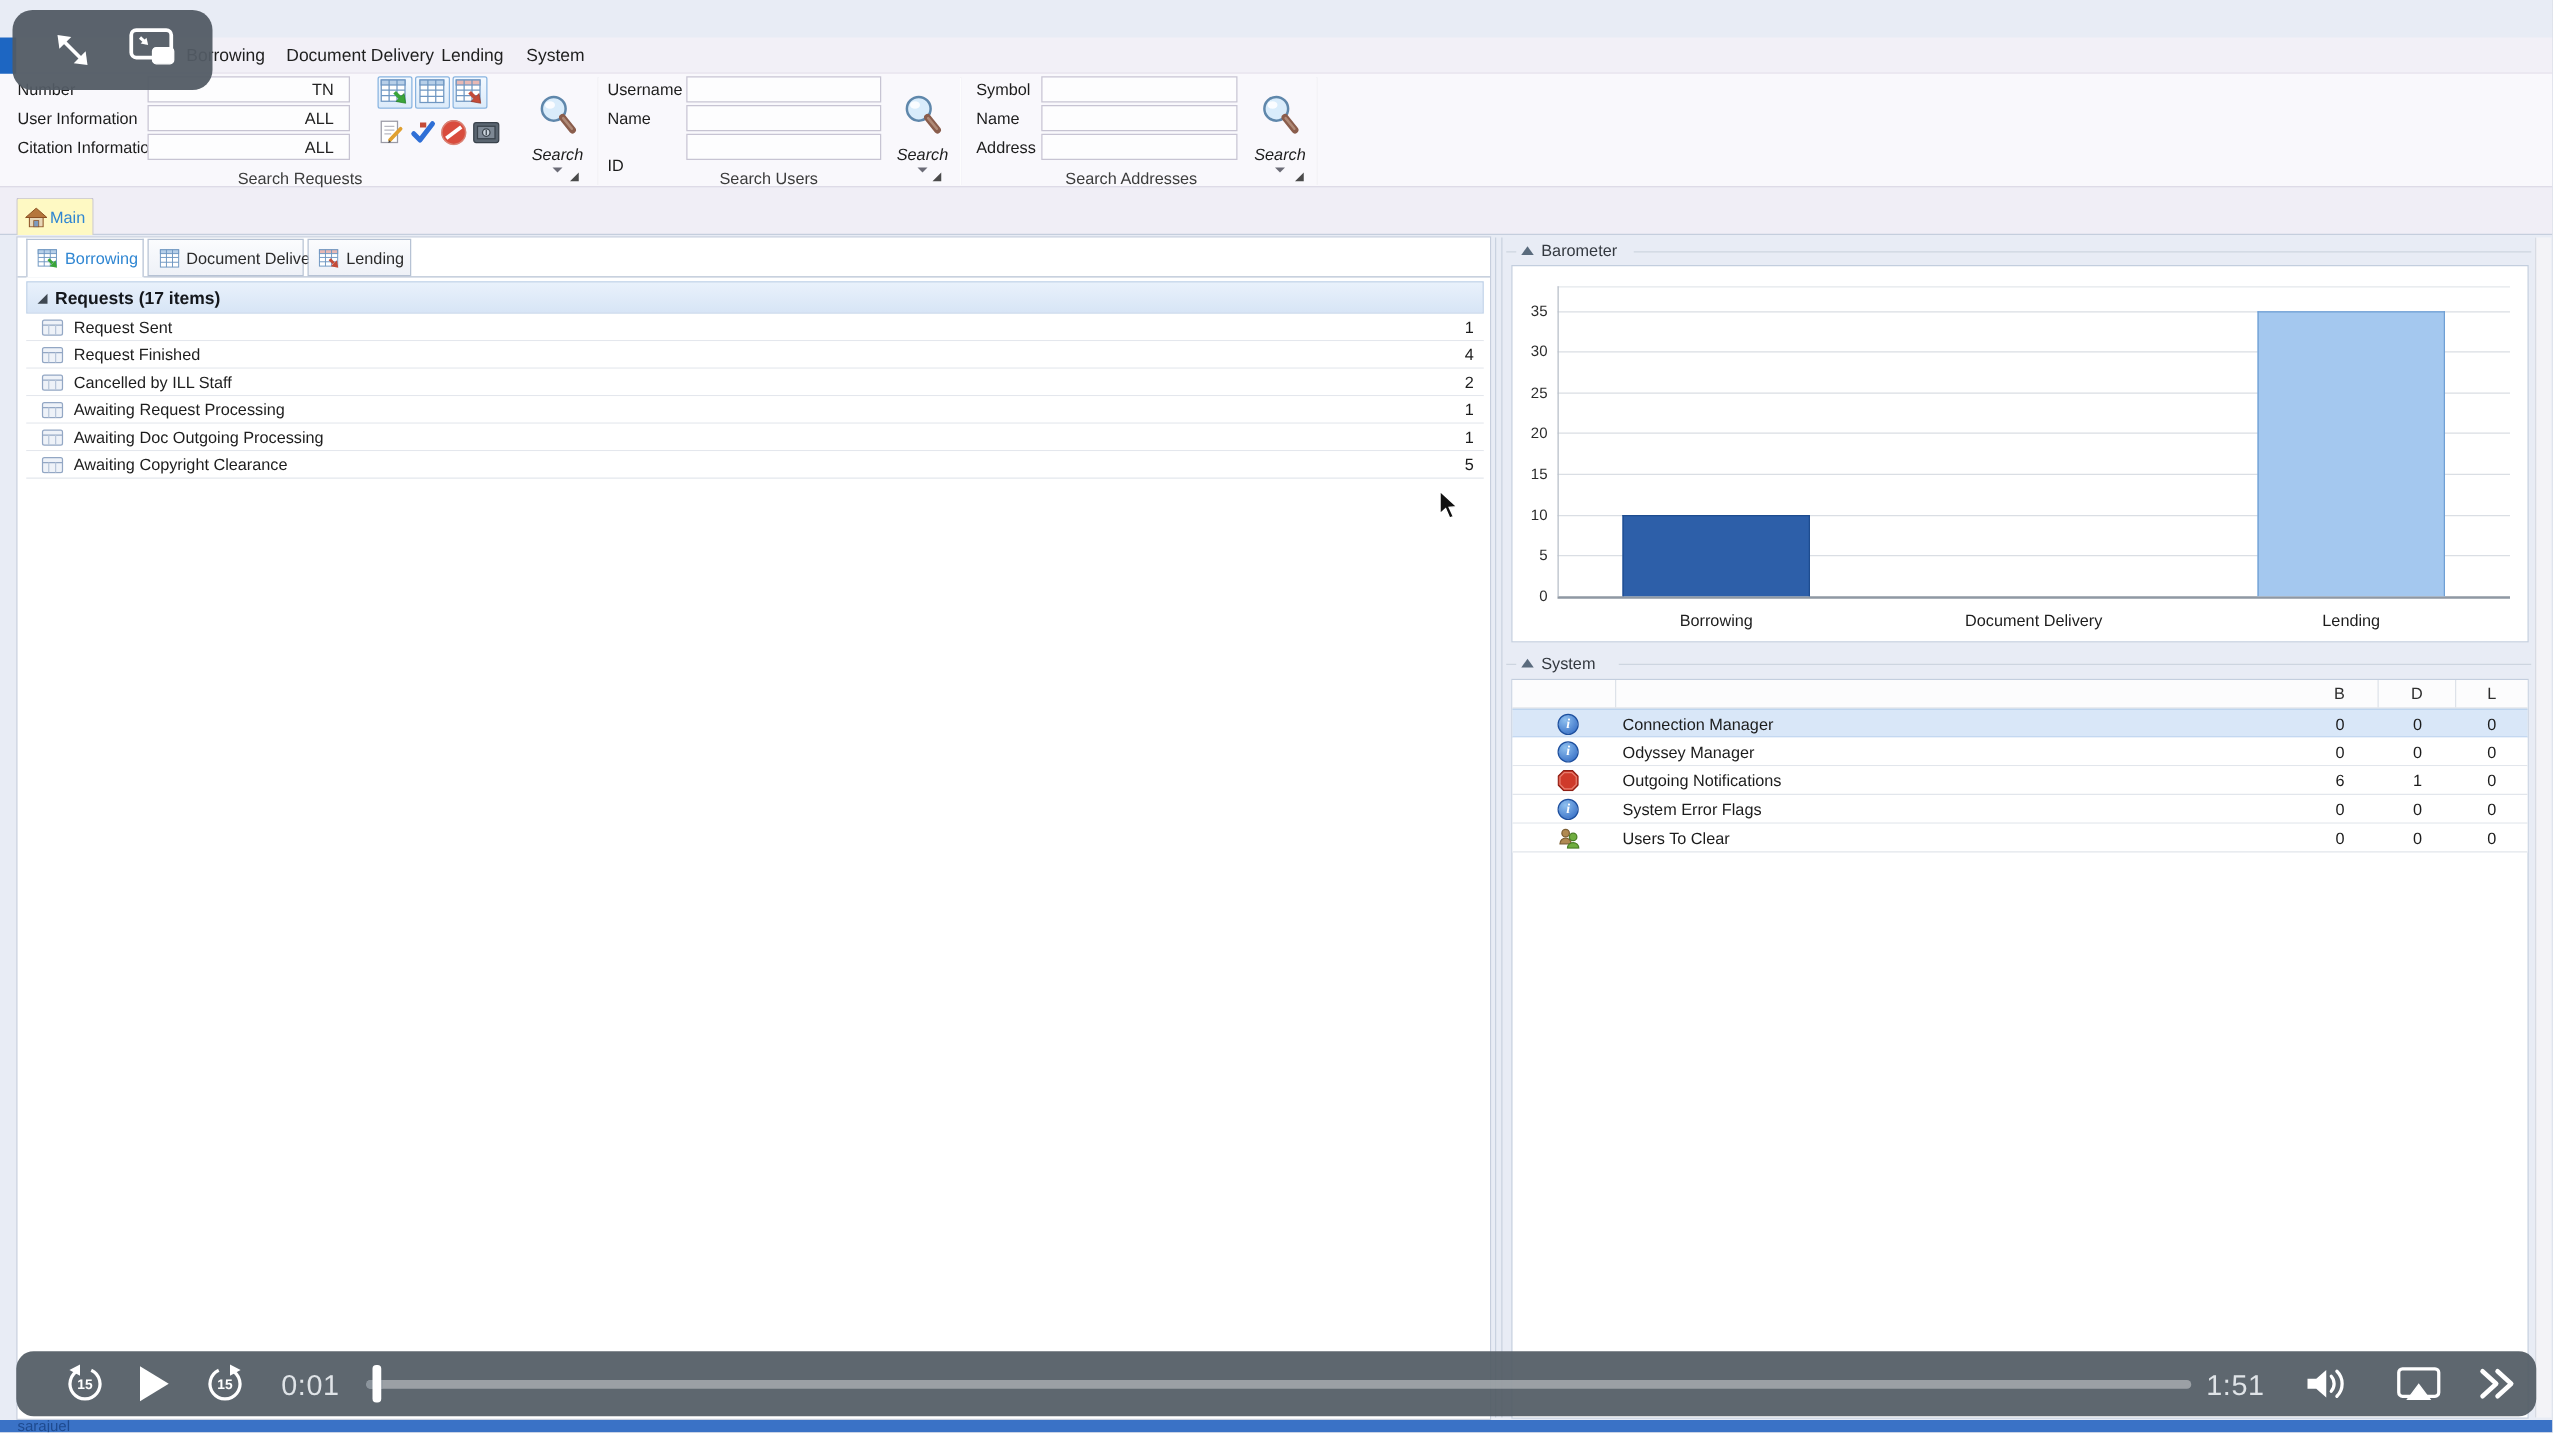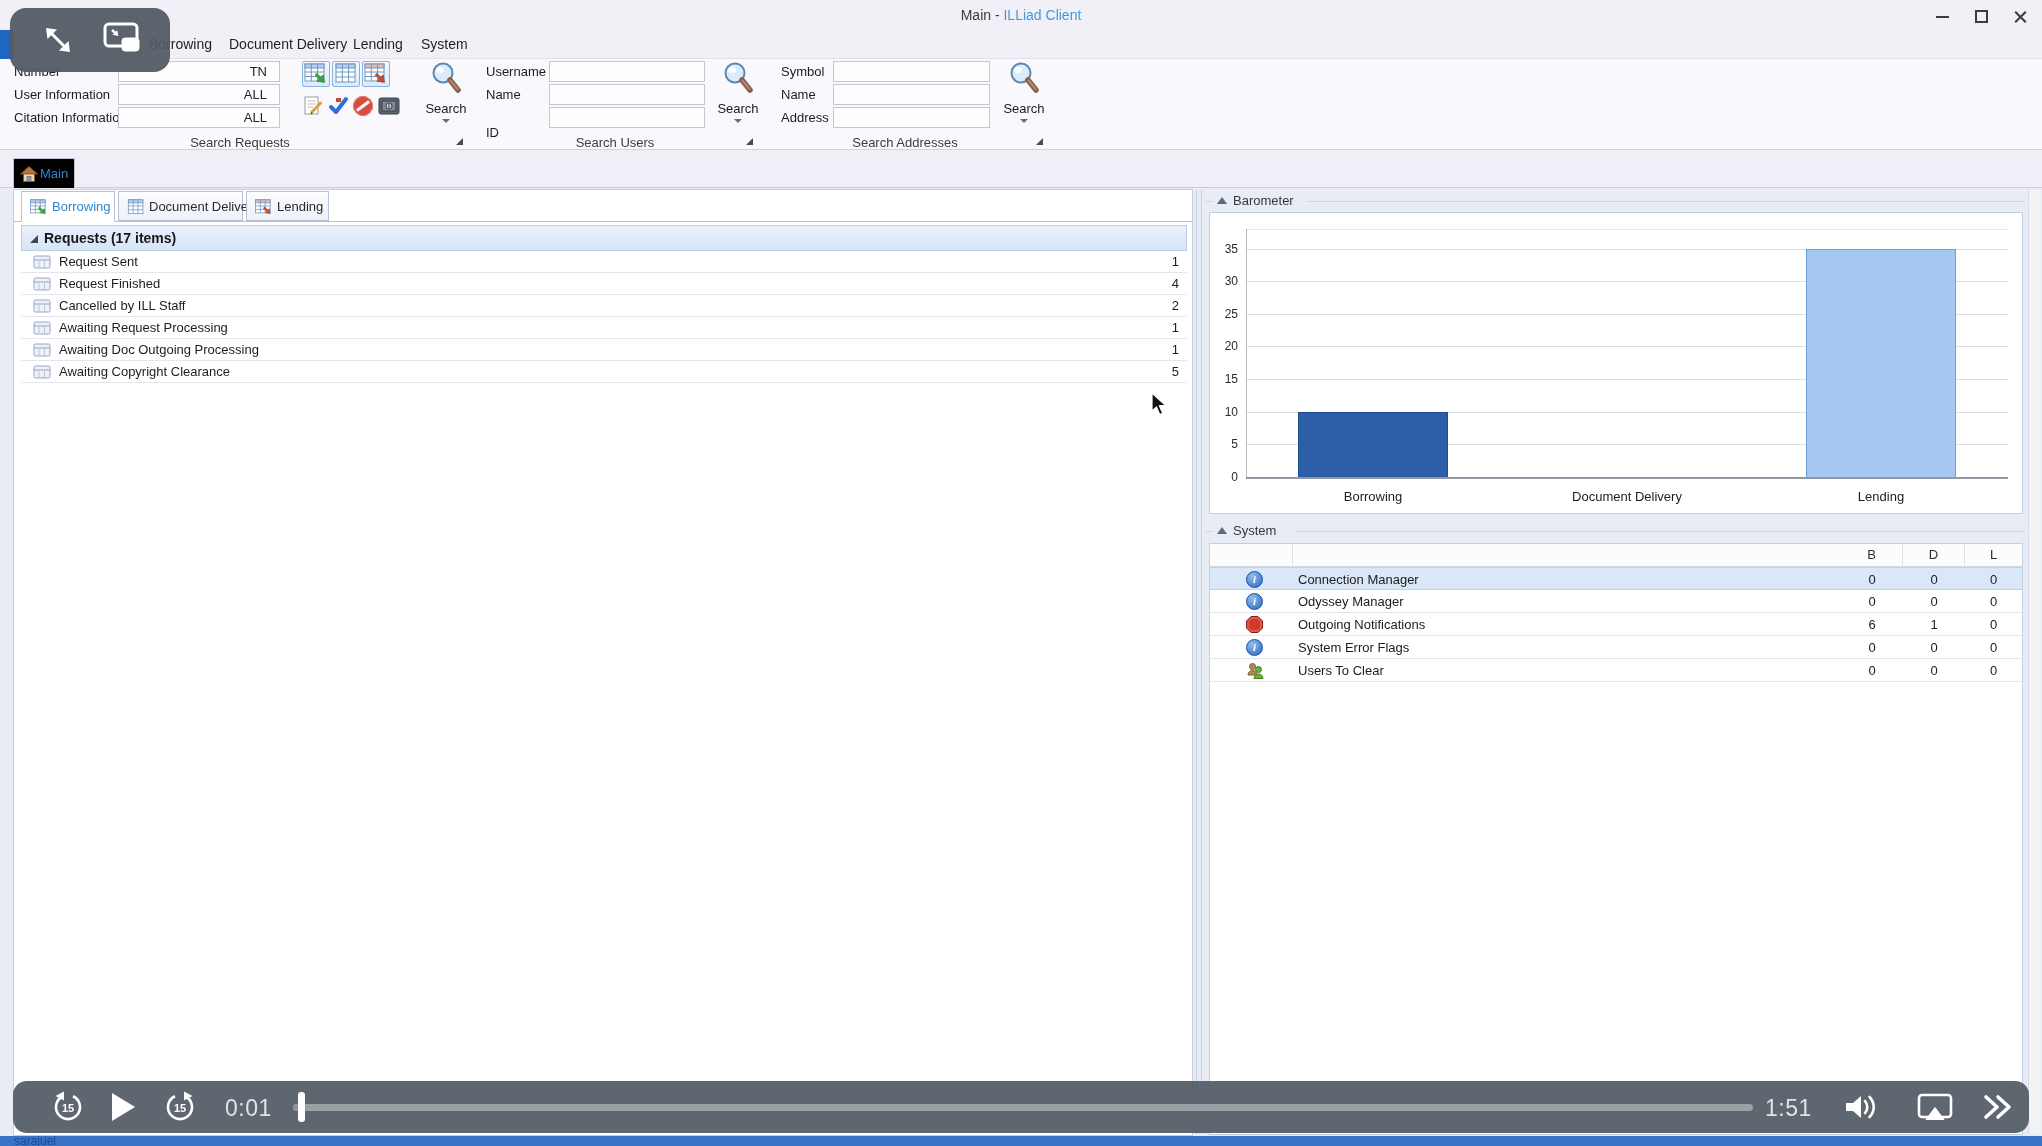--- a/index.html
+++ b/index.html
@@ -27,29 +27,29 @@
   .hometab-fragment{left:0;top:30px;width:13px;height:46px;background:#1d66c2;}
 
   
   .ribbon{left:0;top:59px;width:2042px;height:91px;background:#f9f8fc;border-bottom:1px solid #d5d1df;}
   .rsep{position:absolute;top:3px;width:1px;height:86px;background:#ddd9e5;border-right:1px solid #fdfdfe;}
   .rlabel{position:absolute;height:20px;line-height:20px;font-size:13px;color:#1c1c1c;white-space:nowrap;}
   .fieldbox{position:absolute;height:21px;background:#fdfdfe;border:1px solid #c7c4d3;}
   .fieldval{position:absolute;right:6px;top:0;width:100%;line-height:19px;font-size:13px;color:#222;text-align:right;padding-right:6px;}
   .grouplabel{position:absolute;top:76px;height:16px;line-height:16px;font-size:13px;color:#3c3c3c;text-align:center;white-space:nowrap;}
   .launcher{position:absolute;top:79px;width:0;height:0;border-bottom:7px solid #4a4a4a;border-left:7px solid transparent;cursor:pointer;}
-  .searchbtn{position:absolute;top:1px;width:52px;height:74px;text-align:center;cursor:pointer;}
+  .searchbtn{position:absolute;top:15px;width:52px;height:74px;text-align:center;cursor:pointer;font-style:italic;}
   .searchbtn .slbl{margin-top:2px;font-size:13px;color:#1c1c1c;line-height:14px;}
   .ddarrow{margin:3px auto 0;width:0;height:0;border-top:4px solid #6b6b76;border-left:4px solid transparent;border-right:4px solid transparent;}
   .iconbox{position:absolute;width:28px;height:26px;border:1px solid #86b3e0;background:linear-gradient(#f3f9ff,#dcebfa);border-radius:2px;cursor:pointer;}
   .smicon{position:absolute;width:22px;height:22px;cursor:pointer;}
 
   
   .tabstrip{left:0;top:150px;width:2042px;height:38px;background:#f0eef6;border-bottom:1px solid #c5cedd;}
-  .maintab{position:absolute;left:13px;top:8px;width:62px;height:31px;background:#000000;border:1px solid #c6c3d2;border-bottom:none;border-radius:2px 2px 0 0;cursor:pointer;}
+  .maintab{position:absolute;left:13px;top:8px;width:62px;height:31px;background:#fef9c3;border:1px solid #c6c3d2;border-bottom:none;border-radius:2px 2px 0 0;cursor:pointer;}
   .maintab .lbl{position:absolute;left:26px;top:7px;font-size:13px;color:#2f86d2;}
 
   
   .content-bg{left:0;top:188px;width:2042px;height:948px;background:#e8ecf5;}
   .leftpanel{left:13px;top:189px;width:1180px;height:947px;background:#ffffff;border:1px solid #c6cedd;}
   .splitline{top:190px;width:1px;height:944px;background:#c9d2e0;}
 
   .subtab{position:absolute;top:1px;height:30px;border:1px solid #b6c2d4;background:linear-gradient(#fbfcfe,#eef1f7);font-size:13px;color:#2b2b2b;cursor:pointer;}
   .subtab .tl{position:absolute;left:30px;top:7px;white-space:nowrap;}
   .subtab.active{background:#ffffff;border-bottom:1px solid #ffffff;z-index:3;color:#2f86d2;height:31px;}
@@ -108,35 +108,20 @@
 
   .cursor{left:1150px;top:392px;z-index:60;}
 
   .helpico{top:35px;width:24px;height:22px;cursor:pointer;}
 </style>
 </head>
 <body>
 
 <div class="screen">
 
-  <div class="abs titlebar">
-    <div class="abs wtitle">
-      <span>Main - </span><span class="app">ILLiad Client</span>
-    </div>
-    <div class="abs winbtn" style="left:1929px;">
-        <div class="abs glyph-min"></div>
-      </div>
-    <div class="abs winbtn" style="left:1968px;">
-        <div class="abs glyph-max"></div>
-      </div>
-    <div class="abs winbtn" style="left:2007px;">
-        <div class="abs glyph-x1"></div>
-        <div class="abs glyph-x2"></div>
-      </div>
-  </div>
 
   <div class="abs menubar">
     <div class="menuitem" style="left:144px;">Borrowing</div>
     <div class="menuitem" style="left:224px;">Document Delivery</div>
     <div class="menuitem" style="left:348px;">Lending</div>
     <div class="menuitem" style="left:416px;">System</div>
 
     <div class="abs helpico" style="left:1984px;">
       <svg width="24" height="22" viewBox="0 0 24 22">
         <rect x="1" y="1" width="21" height="14" rx="4" fill="#f6c46d" stroke="#d59a33"></rect>

